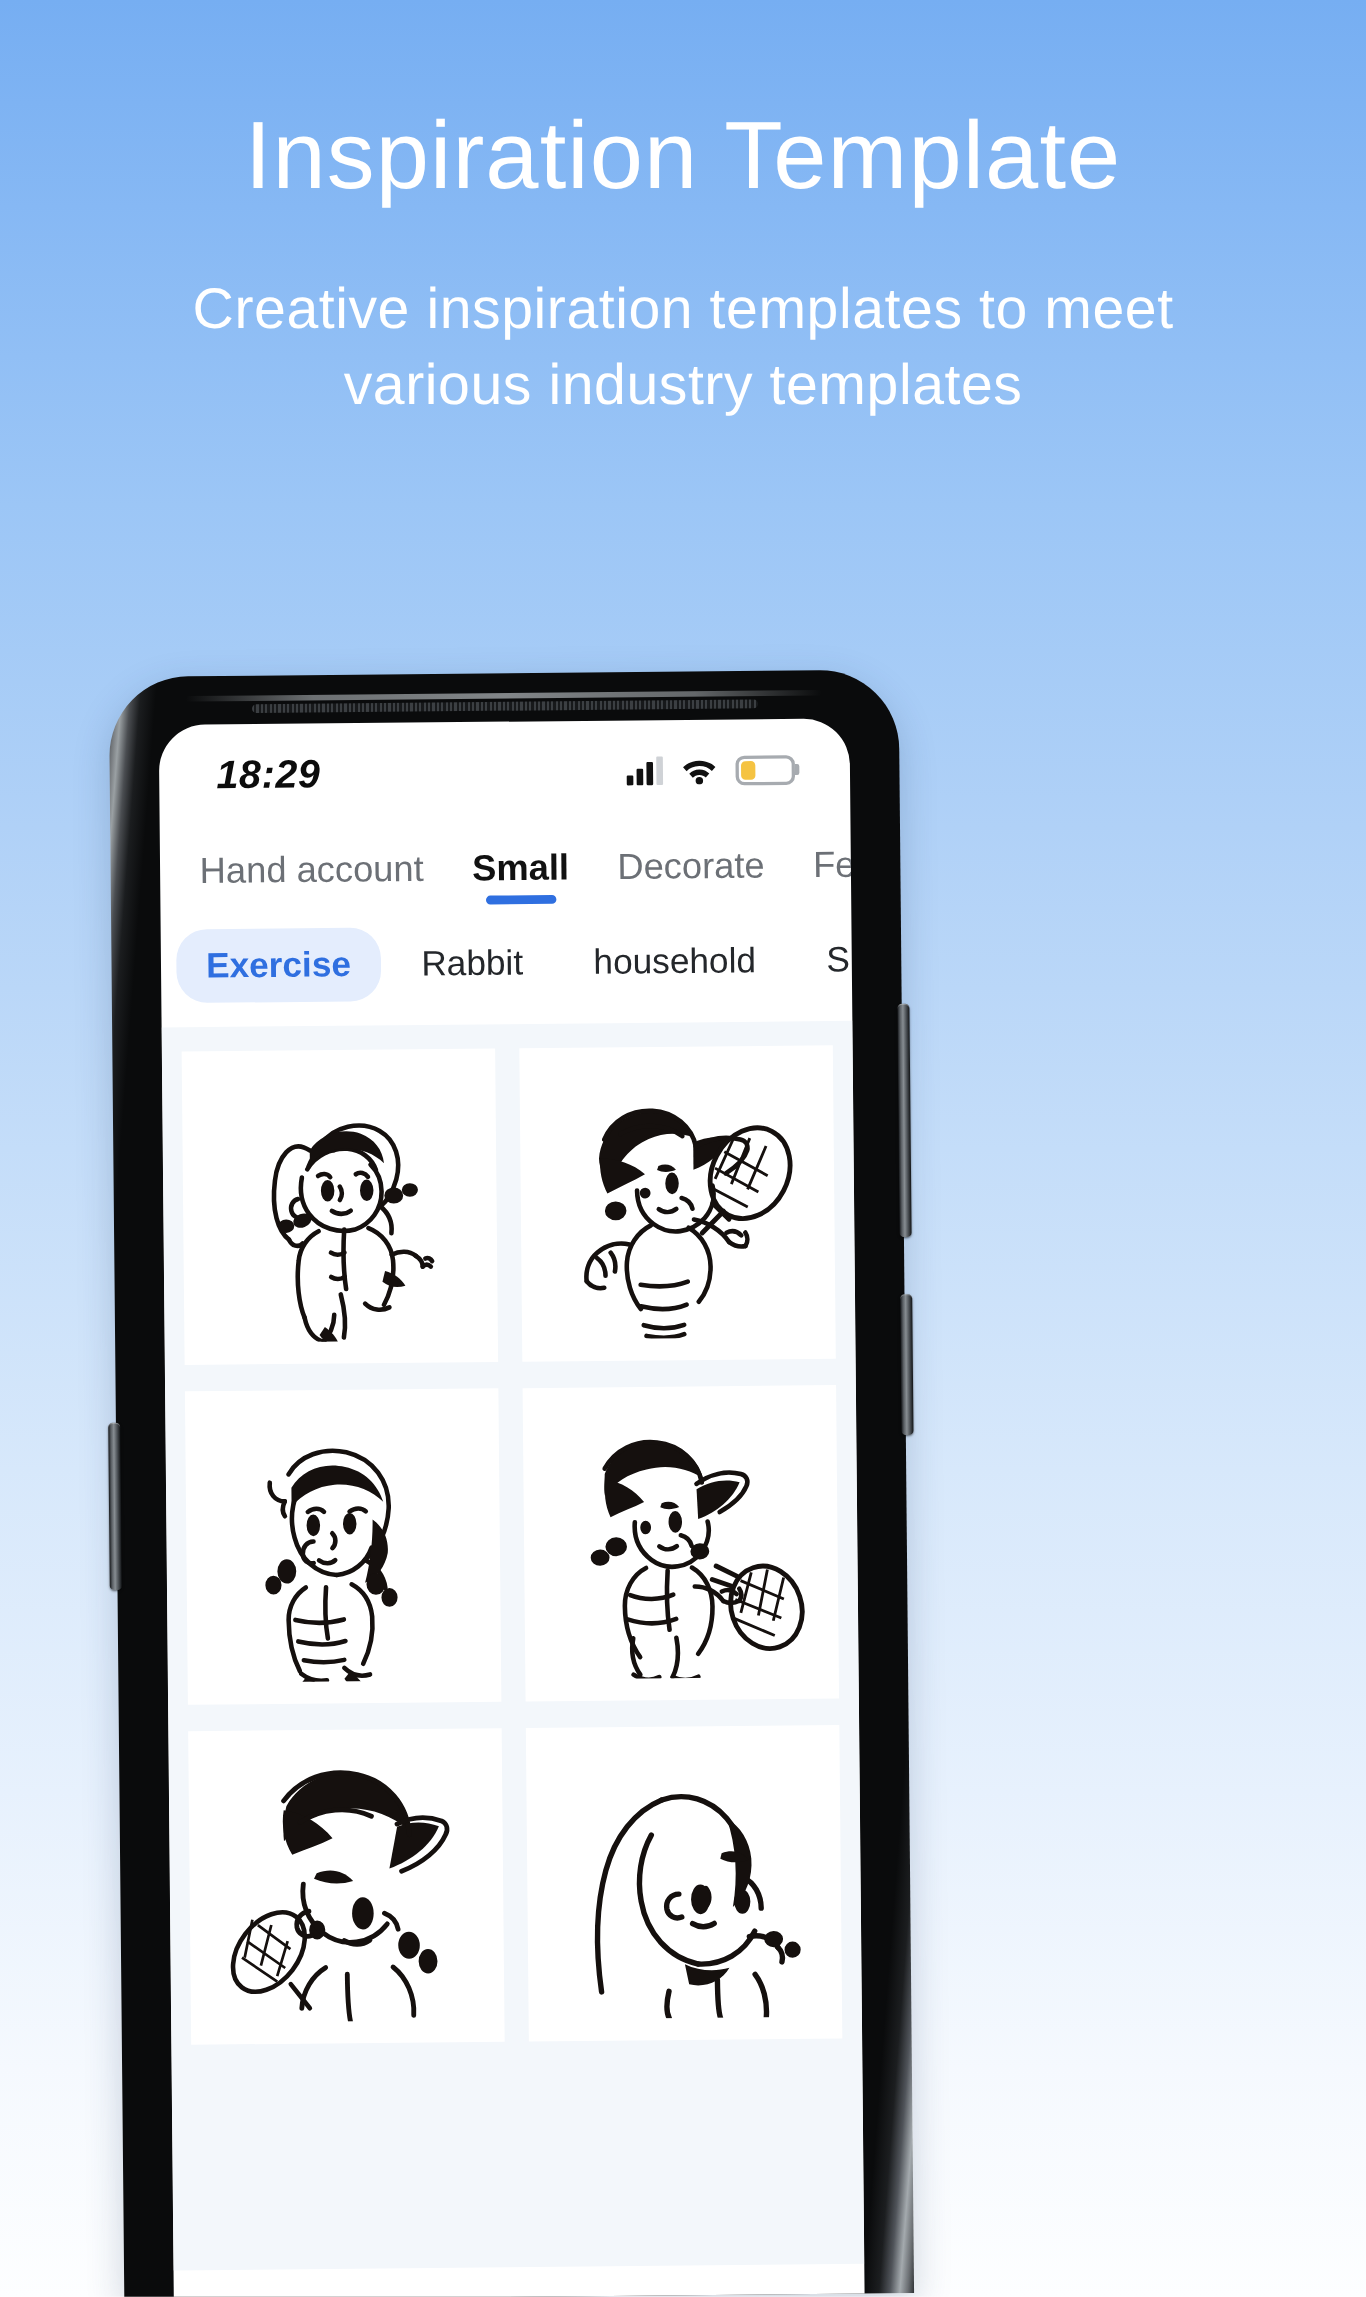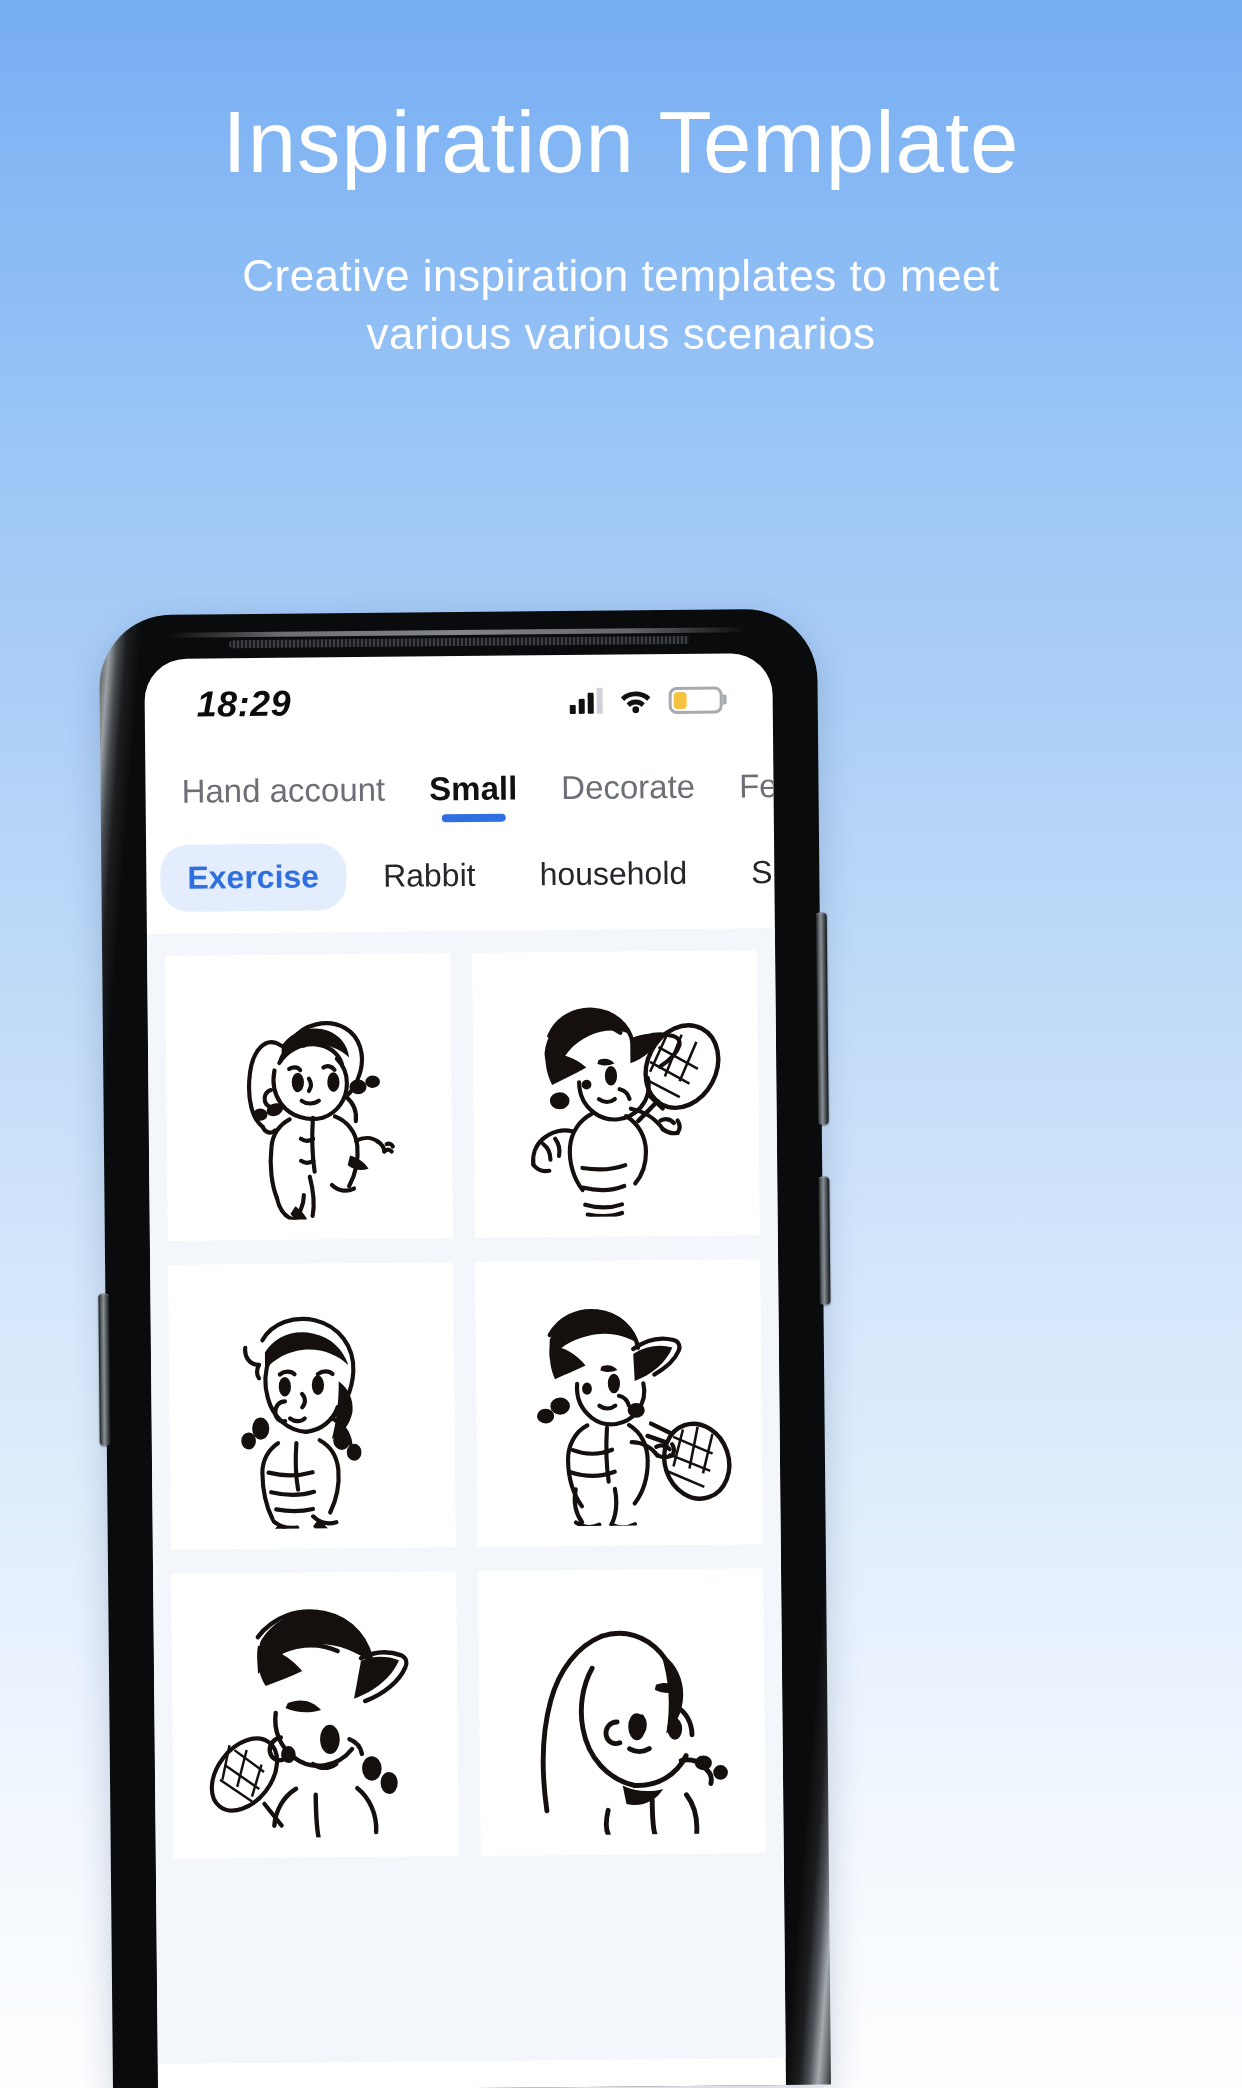--- a/index.html
+++ b/index.html
@@ -27,21 +27,21 @@
   .hero-title {
     margin-top:98px;
     font-size:87px;
     font-weight:300;
     letter-spacing:1px;
     color:#ffffff;
     line-height:1.0;
   }
   .hero-sub {
     margin-top:62px;
-    font-size:44px;
+    font-size:52px;
     font-weight:300;
     color:#ffffff;
     line-height:1.32;
     letter-spacing:0.5px;
   }
   .hero-sub-line { display:block; }
 
   
   .phone-wrap {
     position:absolute;
@@ -186,21 +186,21 @@
   }
   .card svg { width:86%; height:86%; display:block; }
 </style>
 </head>
 <body>
 
 <div class="hero">
   <div class="hero-title">Inspiration Template</div>
   <div class="hero-sub">
     <span class="hero-sub-line">Creative inspiration templates to meet</span>
-    <span class="hero-sub-line">various various scenarios</span>
+    <span class="hero-sub-line">various industry templates</span>
   </div>
 </div>
 
 <div class="phone-wrap">
   <div class="phone-body">
     <div class="grille-hl"></div>
     <div class="grille"></div>
     <div class="front-camera"></div>
 
     <div class="btn-side btn-left-1"></div>

